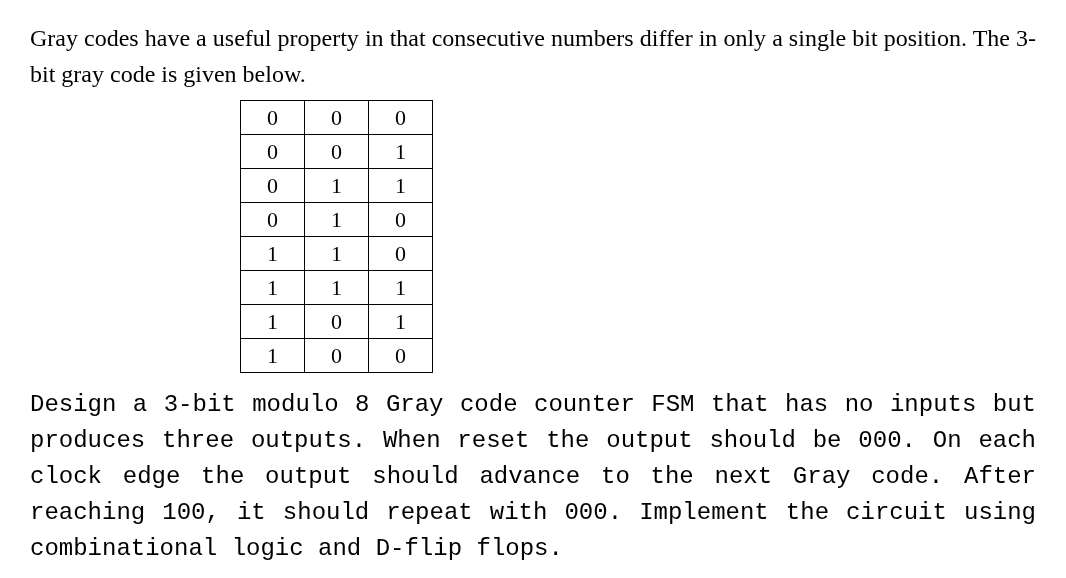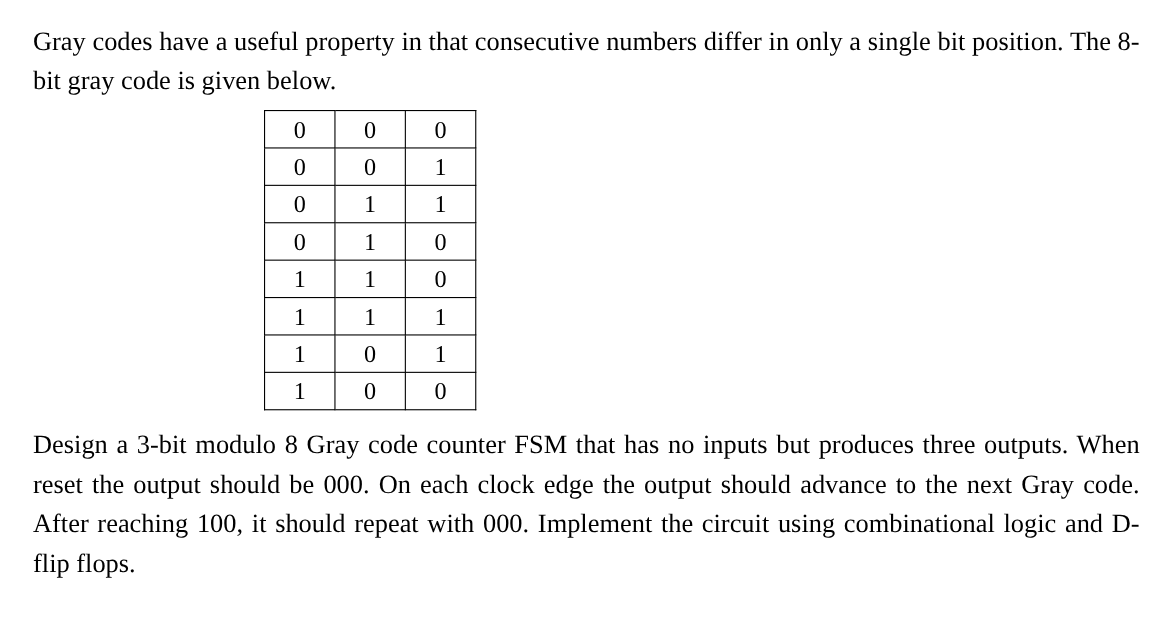--- a/index.html
+++ b/index.html
@@ -35,26 +35,27 @@
       border: 1px solid #000;
       width: 64px;
       height: 30px;
       text-align: center;
       font-size: 22px;
       vertical-align: middle;
     }
     .paragraph-bottom {
       text-align: justify;
       margin-top: 10px;
+      font-family: Liberation Mono, monospace;
     }
   </style>
 </head>
 <body>
 
-<p class="paragraph">Gray codes have a useful property in that consecutive numbers differ in only a single bit position. The 8-bit gray code is given below.</p>
+<p class="paragraph">Gray codes have a useful property in that consecutive numbers differ in only a single bit position. The 3-bit gray code is given below.</p>
 
 <div class="table-container">
   <table>
     <tbody>
       <tr>
         <td>0</td>
         <td>0</td>
         <td>0</td>
       </tr>
       <tr>

